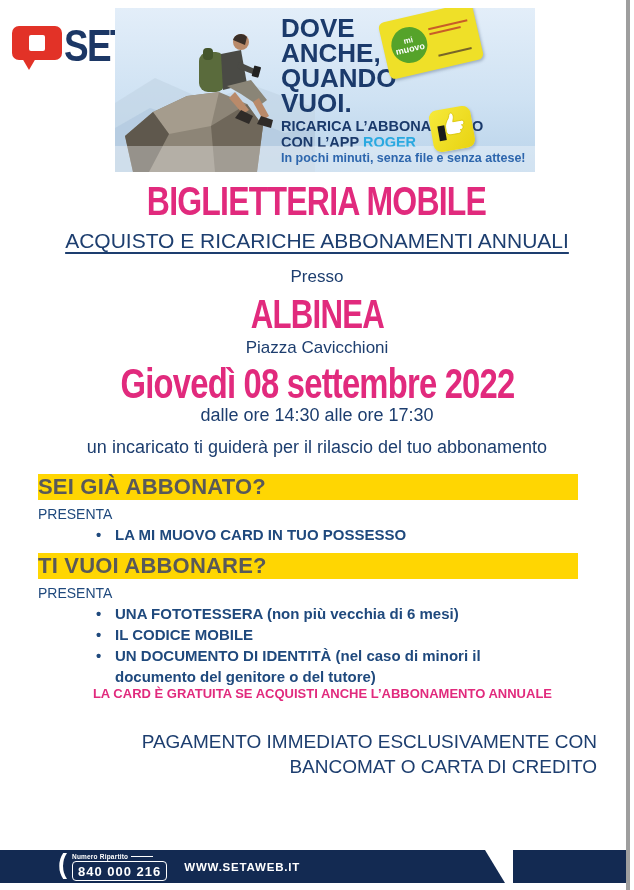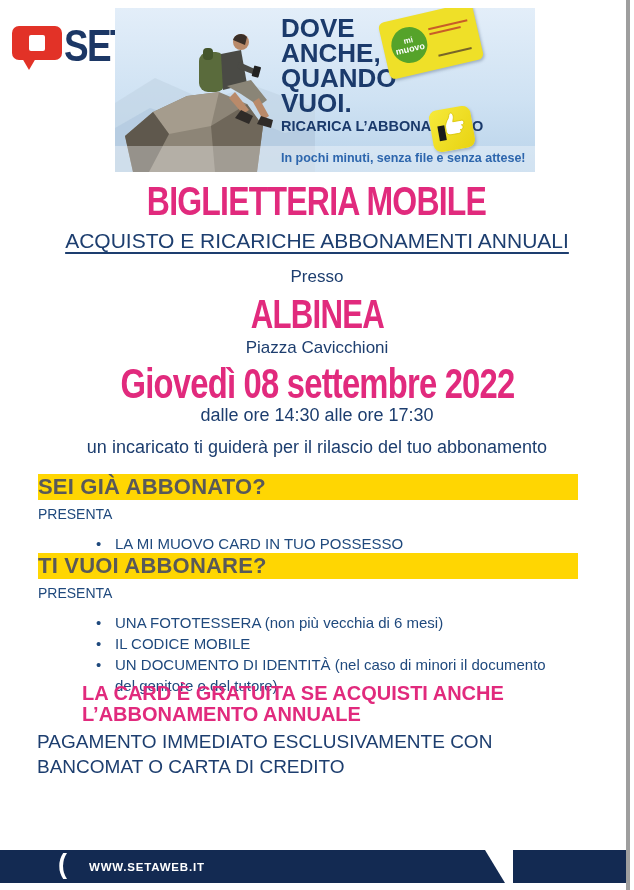--- a/index.html
+++ b/index.html
@@ -43,47 +43,47 @@
   .card-circle .l2{font-size:9px;}
   .card-line{position:absolute;height:2px;background:rgba(190,60,40,.8);}
   .card-line.a{left:48px;top:16px;width:40px;}
   .card-line.b{left:48px;top:21px;width:32px;}
   .card-line.c{left:52px;top:44px;width:34px;background:rgba(90,70,40,.8);}
 
   .thumb-cube{position:absolute;left:316px;top:100px;width:42px;height:42px;border-radius:8px;
     background:linear-gradient(135deg,#f6e93a,#e8d312);transform:rotate(-10deg);box-shadow:1px 2px 3px rgba(60,80,110,.35);}
 
   
-  .center-row{position:absolute;left:0;width:634px;display:flex;justify-content:center;text-align:left;}
+  .center-row{position:absolute;left:0;width:634px;display:flex;justify-content:center;text-align:right;}
   .condensed{display:inline-block;transform:scaleX(.78);transform-origin:center;white-space:nowrap;}
   .title{top:178px;}
   .title .condensed{font-size:41px;font-weight:700;color:var(--pink);letter-spacing:-1px;}
   .subtitle{top:229px;}
   .subtitle span{font-size:21px;color:var(--navy);text-decoration:underline;text-underline-offset:4px;}
   .presso{top:267px;font-size:17px;color:var(--navy);}
   .location{top:292px;}
   .location .condensed{font-size:40px;font-weight:700;color:var(--pink);letter-spacing:-1px;}
   .address{top:338px;font-size:17px;color:var(--navy);}
   .date{top:360px;}
   .date .condensed{font-size:42px;font-weight:700;color:var(--pink);letter-spacing:-1px;}
   .hours{top:405px;font-size:18px;color:var(--navy);}
   .note{top:437px;font-size:18px;color:var(--navy);}
 
   .section{position:absolute;left:38px;width:540px;}
   .sec1{top:474px;}
   .sec2{top:553px;}
   .sec-band{width:540px;height:26px;background:var(--yellow);display:flex;align-items:center;}
   .sec-band span{font-size:22px;font-weight:700;color:var(--gray-heading);letter-spacing:.2px;}
   .sec-intro{font-size:14px;color:var(--body-navy);margin-top:6px;}
-  .sec-list{list-style:none;margin-top:11px;}
+  .sec-list{list-style:none;margin-top:2px;font-weight:bold;}
   .sec-list li{position:relative;font-size:15px;line-height:21px;color:var(--body-navy);padding-left:77px;max-width:525px;}
   .sec-list li::before{content:"•";position:absolute;left:58px;top:0;color:var(--body-navy);font-size:15px;}
 
   .highlight{top:683px;}
-  .highlight span{display:inline-block;width:470px;font-size:20px;line-height:21px;font-weight:700;color:var(--pink);}
+  .highlight span{display:inline-block;width:470px;font-size:13px;line-height:21px;font-weight:700;color:var(--pink);}
   .payment{top:729px;}
   .payment span{display:inline-block;width:560px;font-size:19px;line-height:25px;color:var(--navy);}
 
   
   .footer-bar{position:absolute;left:0;top:850px;width:505px;height:33px;background:var(--footer-navy);
     clip-path:polygon(0 0,485px 0,505px 100%,0 100%);display:flex;align-items:center;padding-left:58px;}
   .footer-block{position:absolute;left:513px;top:850px;width:113px;height:33px;background:var(--footer-navy);}
   .phone-icon{color:#fff;font-size:27px;font-weight:900;line-height:27px;margin-right:5px;transform:translateY(-2px);}
   .phone-wrap{display:flex;flex-direction:column;}
   .phone-label-row{display:flex;align-items:center;}
@@ -131,20 +131,21 @@
 
     <div class="banner-text">
       <div class="headline-line">DOVE</div>
       <div class="headline-line">ANCHE,</div>
       <div class="headline-line">QUANDO</div>
       <div class="headline-line">VUOI.</div>
     </div>
 
     <div class="banner-sub">
       <div>RICARICA L’ABBONAMENTO</div>
+      <div><span>CON L’APP </span><span class="accent">ROGER</span></div>
     </div>
 
     <div class="tagline-strip">
       <div class="tagline">In pochi minuti, senza file e senza attese!</div>
     </div>
 
     <div class="mimuovo-card">
       <div class="card-circle">
         <span class="l1">mi</span>
         <span class="l2">muovo</span>
@@ -211,19 +212,28 @@
   <div class="center-row highlight">
     <span>LA CARD È GRATUITA SE ACQUISTI ANCHE L’ABBONAMENTO ANNUALE</span>
   </div>
 
   <div class="center-row payment">
     <span>PAGAMENTO IMMEDIATO ESCLUSIVAMENTE CON BANCOMAT O CARTA DI CREDITO</span>
   </div>
 
   <div class="footer-bar">
     <span class="phone-icon">(</span>
+    <div class="phone-wrap">
+      <div class="phone-label-row">
+        <span class="phone-label">Numero Ripartito</span>
+        <span class="rule"></span>
+      </div>
+      <div class="phone-box">
+        <span class="phone-number">840 000 216</span>
+      </div>
+    </div>
     <span class="website">WWW.SETAWEB.IT</span>
   </div>
   <div class="footer-block"></div>
 
   <div class="edge-line"></div>
 
 </div>
 
 </body></html>

